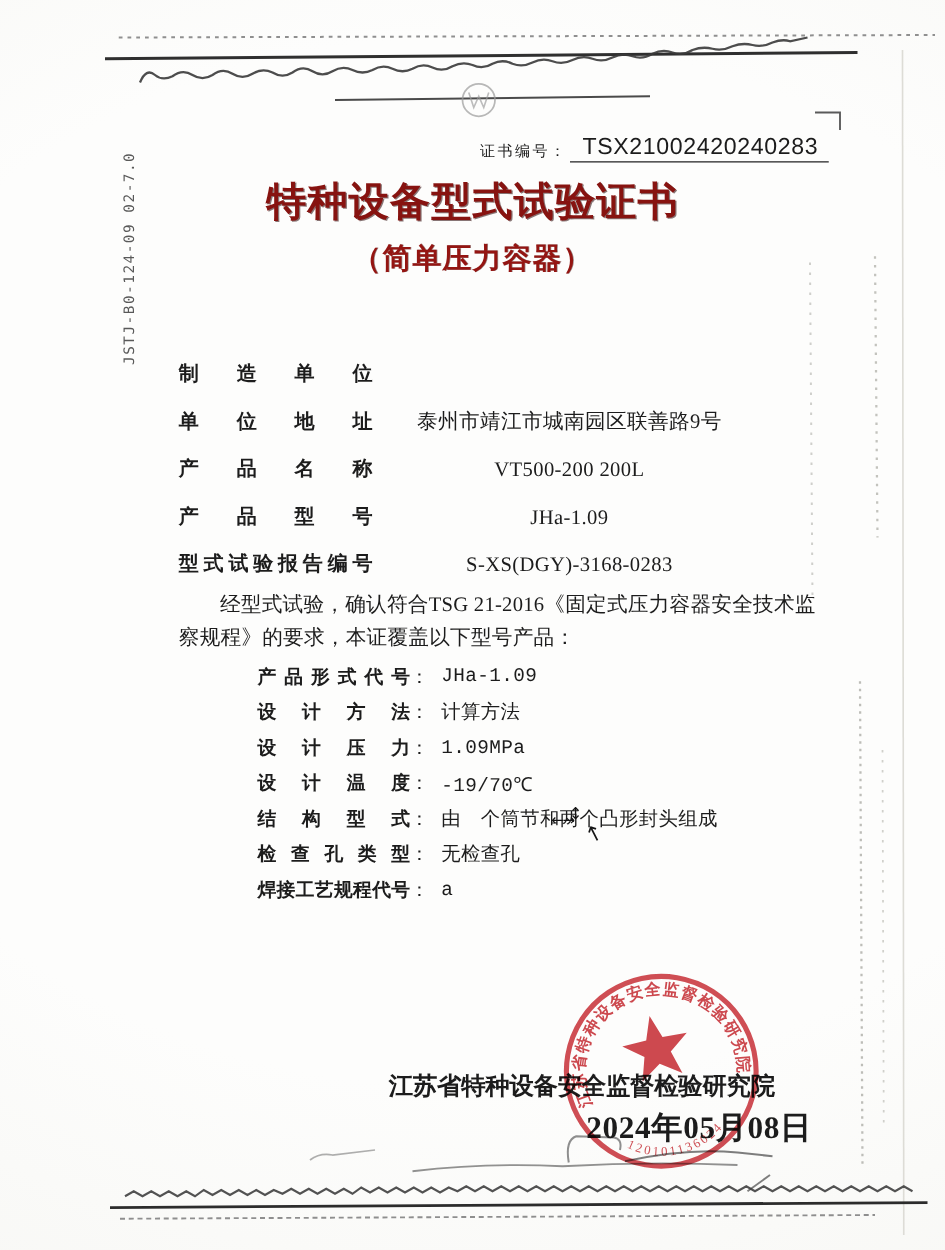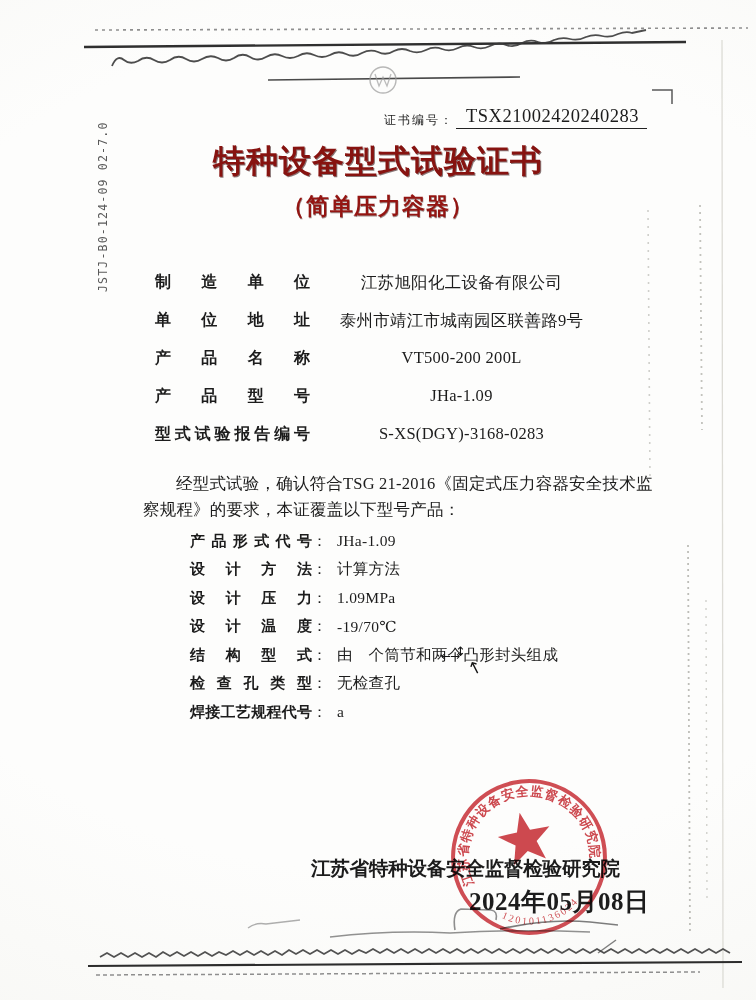--- a/index.html
+++ b/index.html
@@ -18,49 +18,49 @@
     transform:rotate(-90deg);transform-origin:0 0;
     font-family:"DejaVu Sans Mono",monospace;
     font-size:11.5px;letter-spacing:1.2px;color:#3d3d3d;opacity:.85;
     white-space:nowrap;
   }
   
   .certno{left:384px;top:106px;display:flex;align-items:flex-end;white-space:nowrap;}
   .certno .lbl{font-size:12px;letter-spacing:2px;}
   .certno .val{
     font-size:18.5px;letter-spacing:.5px;padding:0 8px 1px 10px;margin-left:2px;
-    border-bottom:1.6px solid #222;font-family:Liberation Serif, serif;
+    border-bottom:1.6px solid #222;font-family:Liberation Sans, sans-serif;
   }
   
   .title{
     left:20px;right:20px;top:140px;text-align:center;
     font-size:32px;font-weight:700;letter-spacing:1px;color:#871310;
     text-shadow:1px 1px 0 rgba(40,5,5,.55);
   }
   .subtitle{
     left:20px;right:20px;top:191px;text-align:center;
     font-size:23px;font-weight:700;letter-spacing:1px;color:#941512;
     text-shadow:.5px .5px 0 rgba(40,5,5,.45);
   }
   
   .fields{left:143px;top:272px;width:470px;}
-  .frow{display:flex;align-items:flex-start;height:38px;margin-left:12px;}
+  .frow{display:flex;align-items:flex-end;height:38px;}
   .flabel{
     display:inline-block;width:155px;font-size:16px;font-weight:600;
     text-align:justify;text-align-last:justify;text-justify:inter-character;
     flex:0 0 155px;
   }
   .fvalue{flex:1;text-align:center;font-size:16.5px;letter-spacing:.3px;}
   
   .statement{
     left:143px;top:471px;width:514px;font-size:16.5px;line-height:26px;
     text-indent:2em;letter-spacing:.2px;
   }
   
-  .specs{left:190px;top:527px;width:430px;}
+  .specs{left:206px;top:527px;width:430px;font-family:Liberation Mono, monospace;}
   .srow{display:flex;align-items:center;height:28.5px;}
   .slabel{
     display:inline-block;flex:0 0 122px;width:122px;font-size:15px;font-weight:600;
     text-align:justify;text-align-last:justify;text-justify:inter-character;
   }
   .scolon{font-size:15px;}
   .svalue{margin-left:10px;font-size:15.5px;letter-spacing:.3px;}
   
   .issuer{left:311px;top:855px;font-size:19.5px;font-weight:600;letter-spacing:-.2px;white-space:nowrap;z-index:3;}
   .issue-date{left:469px;top:885px;font-size:25px;font-weight:600;letter-spacing:.5px;white-space:nowrap;z-index:3;}
@@ -118,21 +118,20 @@
     <span class="lbl">证书编号：</span>
     <span class="val">TSX21002420240283</span>
   </div>
 
   <div class="abs subtitle">（简单压力容器）</div>
   <div class="abs title">特种设备型式试验证书</div>
 
   <div class="abs fields">
     <div class="frow">
       <span class="flabel">制造单位</span>
-      <span class="fvalue">江苏旭阳化工设备有限公司</span>
     </div>
     <div class="frow">
       <span class="flabel">单位地址</span>
       <span class="fvalue">泰州市靖江市城南园区联善路9号</span>
     </div>
     <div class="frow">
       <span class="flabel">产品名称</span>
       <span class="fvalue">VT500-200 200L</span>
     </div>
     <div class="frow">

